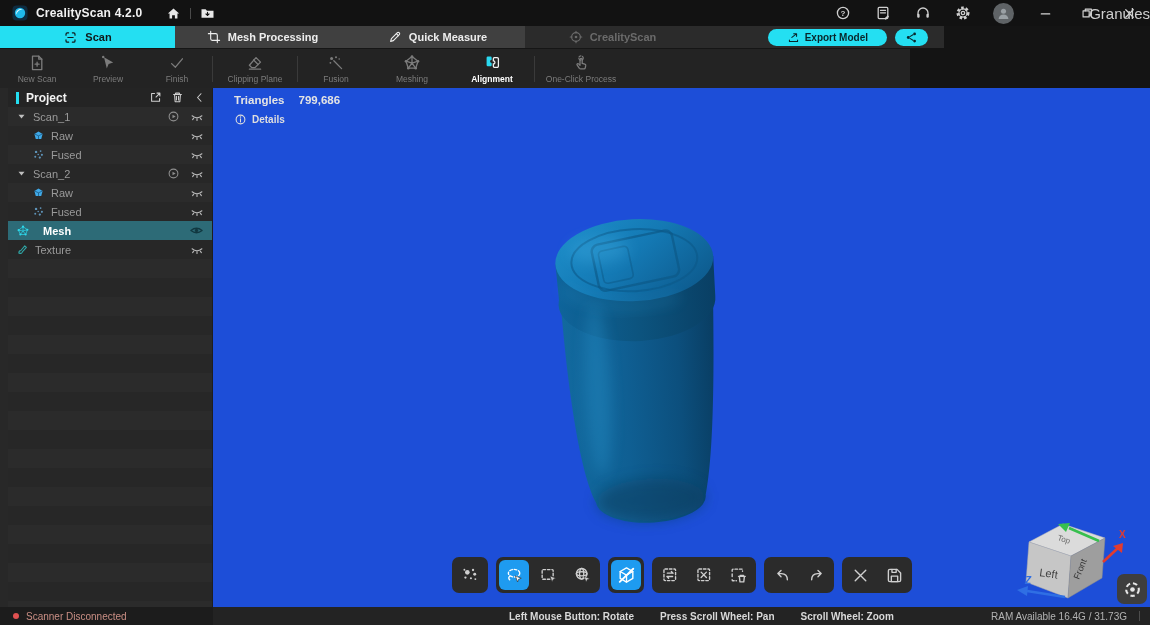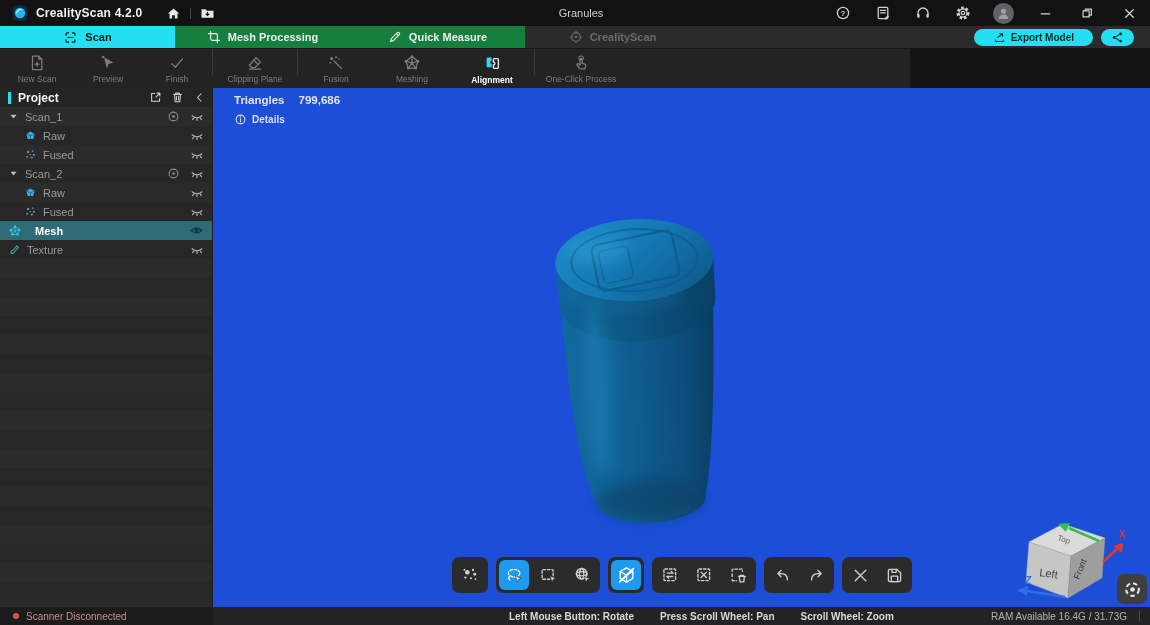--- a/index.html
+++ b/index.html
@@ -9,53 +9,53 @@
   svg{display:block}
   .ic{stroke:currentColor;fill:none;stroke-width:1.3;stroke-linecap:round;stroke-linejoin:round}
 
   
   .titlebar{position:absolute;left:0;top:0;width:1150px;height:26px;background:#121212;
             display:flex;align-items:center;}
   .tb-left{display:flex;align-items:center;gap:8px;padding-left:12px;}
   .app-title{font-size:12px;font-weight:700;color:#f2f2f2;letter-spacing:.2px;text-align:center;}
   .tb-nav{display:flex;align-items:center;gap:9px;margin-left:24px;color:#e8e8e8;}
   .tb-divider{width:1px;height:11px;background:#4a4a4a;}
-  .project-name{position:absolute;left:12px;right:0;text-align:center;font-size:11px;color:#cfcfcf;pointer-events:none;}
+  .project-name{position:absolute;left:12px;right:0;text-align:right;font-size:15px;color:#cfcfcf;pointer-events:none;}
   .tb-right{margin-left:auto;display:flex;align-items:center;gap:0;}
   .tb-btn{width:40px;height:26px;display:grid;place-items:center;color:#cfcfcf;}
   .avatar{width:21px;height:21px;border-radius:50%;background:#5f6366;display:grid;place-items:center;color:#9aa0a4;margin:0 10px;}
   .win-btn{width:42px;height:26px;display:grid;place-items:center;color:#d5d5d5;}
 
   
-  .tabbar{position:absolute;left:0;top:26px;width:1150px;height:22px;background:#15803d;display:flex;}
+  .tabbar{position:absolute;left:0;top:26px;width:944px;height:22px;background:#404040;display:flex;}
   .tab{width:175px;height:22px;display:flex;align-items:center;justify-content:center;gap:7px;
        font-size:11px;font-weight:700;color:#ededed;}
   .tab.active{background:#24DFF2;color:#10181a;}
   .tabstrip{position:absolute;left:525px;top:0;right:0;height:22px;background:#2B2B2B;display:flex;align-items:center;}
   .tab.disabled{color:#6b6b6b;}
   .export-area{margin-left:auto;display:flex;align-items:center;gap:8px;padding-right:16px;}
   .pill{background:#24DFF2;color:#08262b;border:none;border-radius:9px;height:17px;display:flex;
         align-items:center;gap:5px;padding:0 19px;font-size:10px;font-weight:700;font-family:inherit;}
   .pill.small{padding:0 10px;}
 
   
   .toolbar{position:absolute;left:0;top:48px;width:910px;height:40px;background:#232323;
-           display:flex;align-items:flex-start;border-top:1px solid #161616;box-sizing:border-box;}
+           display:flex;align-items:center;border-top:1px solid #161616;box-sizing:border-box;}
   .tool{display:flex;flex-direction:column;align-items:center;justify-content:center;gap:3px;
         color:#7c7c7c;height:40px;}
   .tool .lbl{font-size:8.5px;line-height:9px;white-space:nowrap;}
   .tool.active{color:#b9eef6;}
   .tool.active .lbl{color:#fff;font-weight:700;}
   .vsep{width:1px;height:26px;background:#3a3a3a;}
 
   
   .main{position:absolute;left:0;top:88px;width:1150px;height:519px;display:flex;}
 
   
-  .sidebar{width:213px;background:#282828;display:flex;flex-direction:column;border-right:1px solid #1e1e1e;box-sizing:border-box;}
+  .sidebar{width:213px;background:#282828;display:flex;flex-direction:column;border-right:1px solid #1e1e1e;box-sizing:border-box;padding-left:8px;}
   .sb-header{height:19px;background:#242424;display:flex;align-items:center;gap:7px;padding:0 6px 0 8px;}
   .sb-accent{width:3px;height:12px;background:#24DFF2;}
   .sb-title{font-size:12px;font-weight:700;color:#f2f2f2;flex:1;}
   .sb-hicons{display:flex;align-items:center;gap:9px;color:#cfcfcf;}
   .tree{display:flex;flex-direction:column;}
   .row{height:19px;display:flex;align-items:center;font-size:11px;color:#9a9a9a;padding:0 8px;gap:6px;}
   .tree .row:nth-child(odd){background:#2B2B2B;}
   .tree .row:nth-child(even){background:#272727;}
   .row .grow{flex:1;}
   .row .ricons{display:flex;align-items:center;gap:10px;color:#b8b8b8;}

